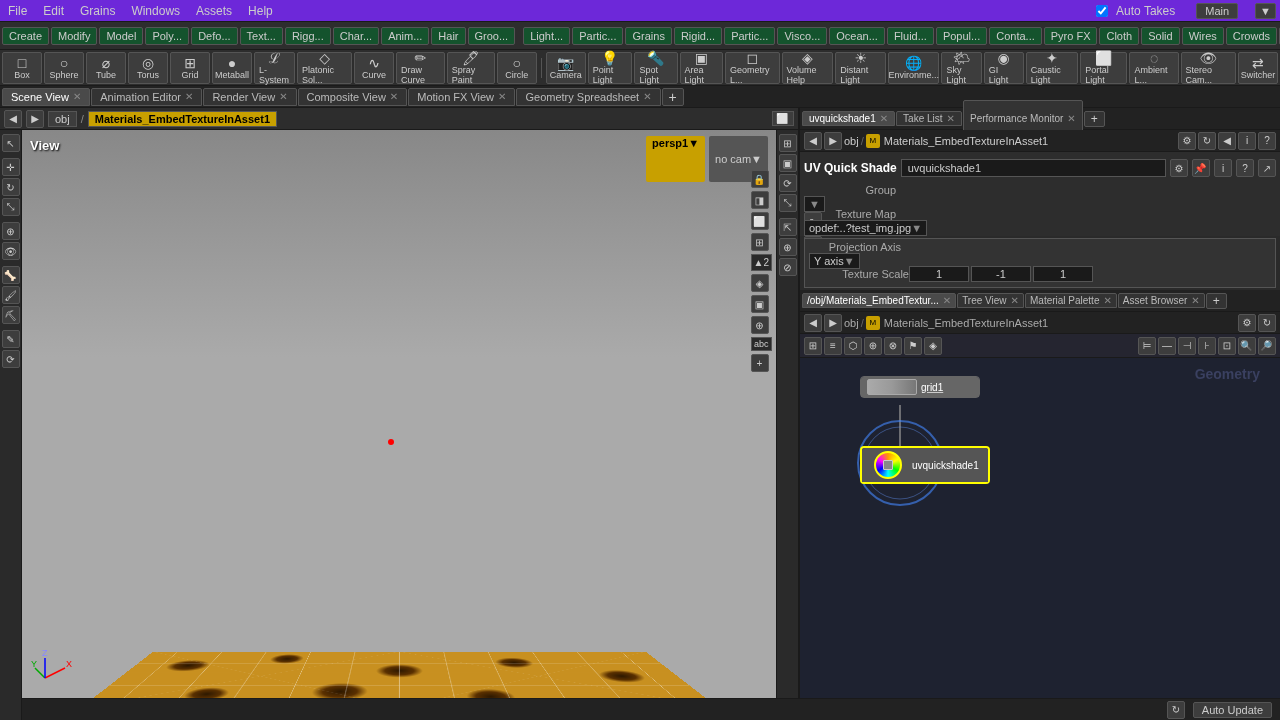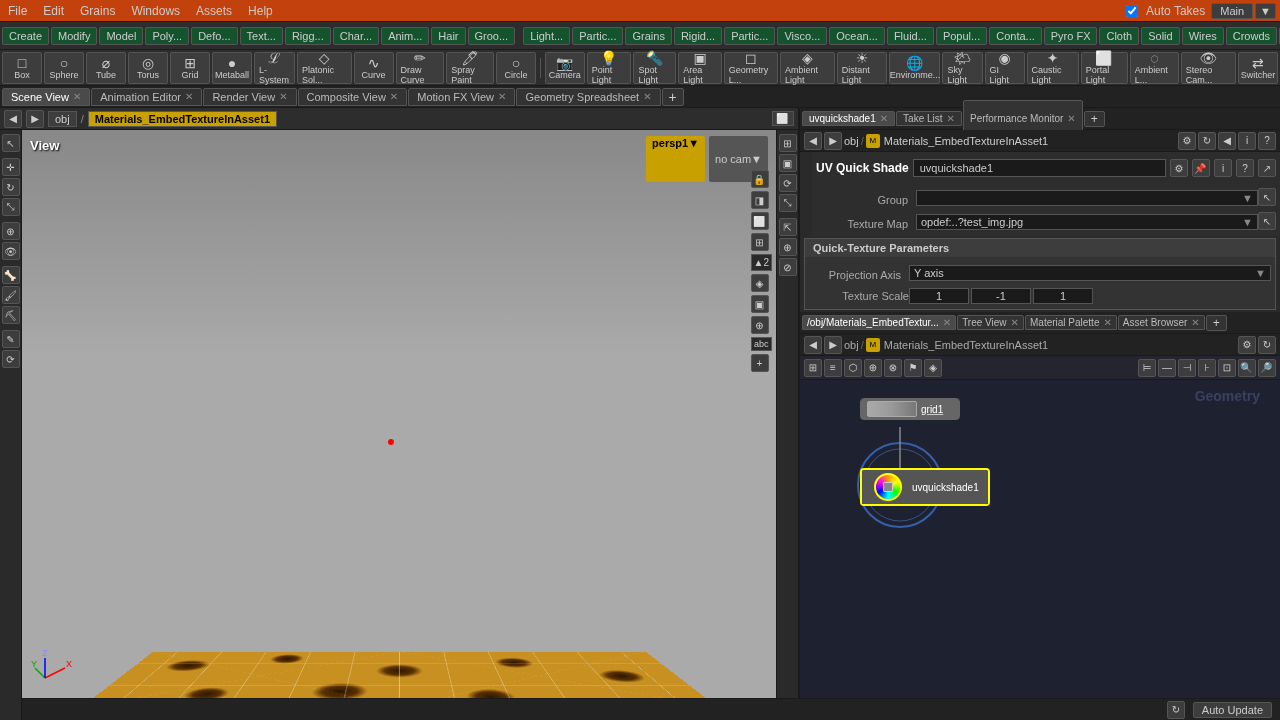--- a/index.html
+++ b/index.html
@@ -1,19 +1,19 @@
 <!DOCTYPE html>
 <html><head>
   <meta charset="utf-8">
   <style>
     * { margin: 0; padding: 0; box-sizing: border-box; }
     body { width: 1280px; height: 720px; overflow: hidden; background: #3a3a3a; font-family: Arial, sans-serif; font-size: 11px; color: #ccc; }
 
     
-    #menu-bar { display: flex; align-items: center; height: 22px; background: #c2410c; border-bottom: 1px solid #1a1a1a; padding: 0 4px; gap: 8px; }
+    #menu-bar { display: flex; align-items: center; height: 22px; background: #6d28d9; border-bottom: 1px solid #1a1a1a; padding: 0 4px; gap: 8px; }
     #menu-bar span { cursor: pointer; padding: 2px 4px; color: #ccc; font-size: 12px; }
 
     
     #toolbar1 { display: flex; align-items: center; height: 28px; background: #2d2d2d; border-bottom: 1px solid #1a1a1a; padding: 0 2px; gap: 2px; }
     .tb-btn { background: #14532d; border: 1px solid #555; color: #ccc; font-size: 11px; padding: 2px 6px; cursor: pointer; border-radius: 2px; white-space: nowrap; }
     .tb-separator { width: 1px; height: 20px; background: #555; margin: 0 2px; }
 
     
     #toolbar2 { display: flex; align-items: center; height: 36px; background: #2d2d2d; border-bottom: 1px solid #1a1a1a; padding: 2px; gap: 2px; overflow: hidden; }
     .obj-btn { display: flex; flex-direction: column; align-items: center; justify-content: center; background: #3d3d3d; border: 1px solid #555; color: #ccc; font-size: 9px; padding: 2px 4px; cursor: pointer; border-radius: 2px; min-width: 40px; height: 32px; }
@@ -47,26 +47,26 @@
     .vp-label { background: #c8a000; color: #000; font-size: 11px; font-weight: bold; padding: 1px 6px; border-radius: 2px; cursor: pointer; }
     .vp-label2 { background: #555; color: #ccc; font-size: 11px; padding: 17px 6px; border-radius: 2px; cursor: pointer; }
 
     
     #right-panel { flex: 1; display: flex; flex-direction: column; background: #2a2a2a; }
 
     
     #right-tab1 { display: flex; align-items: center; height: 22px; background: #222; border-bottom: 1px solid #1a1a1a; padding: 0 2px; gap: 1px; }
 
     
-    #uvqs-panel { background: #2d2d2d; padding: 4px; margin-left: 12px; }
+    #uvqs-panel { background: #2d2d2d; padding: 4px; }
     #uvqs-header { display: flex; align-items: center; gap: 4px; height: 24px; margin-bottom: 4px; }
     .uvqs-title { color: #fff; font-size: 12px; font-weight: bold; }
     .uvqs-name { background: #1a1a1a; border: 1px solid #555; color: #ccc; font-size: 11px; padding: 2px 6px; flex: 1; }
 
-    .param-row { display: flex; align-items: flex-end; height: 22px; margin-bottom: 2px; }
+    .param-row { display: flex; align-items: flex-start; height: 22px; margin-bottom: 2px; flex-direction: column; }
     .param-label { color: #aaa; font-size: 11px; width: 100px; text-align: right; padding-right: 8px; }
     .param-dropdown { background: #1a1a1a; border: 1px solid #555; color: #ccc; font-size: 11px; padding: 1px 4px; flex: 1; display: flex; align-items: center; justify-content: space-between; cursor: pointer; }
     .param-arrow { color: #888; }
 
     
     #qtp-section { background: #3a3a3a; border: 1px solid #555; margin: 4px; padding: 4px; }
     .section-title { color: #ccc; font-size: 11px; font-weight: bold; padding: 2px 4px; background: #444; margin-bottom: 4px; }
 
     .texture-scale-row { display: flex; align-items: center; height: 22px; margin-bottom: 2px; }
     .ts-label { color: #aaa; font-size: 11px; width: 100px; text-align: right; }
@@ -103,21 +103,21 @@
 <body>
 
 <div id="menu-bar">
   <span>File</span>
   <span>Edit</span>
   <span>Grains</span>
   <span>Windows</span>
   <span>Assets</span>
   <span>Help</span>
   <div style="flex:1"></div>
-  <div style="display:flex;align-items:center;gap:2px;">
+  <div style="display:flex;align-items:center;gap:17px;">
     <label style="display:flex;align-items:center;gap:4px;font-size:11px;color:#ccc;">
       <input type="checkbox" checked="" style="width: 12px; height: 12px;">
       <span>Auto Takes</span>
     </label>
     <div style="background:#3d3d3d;border:1px solid #555;color:#ccc;font-size:11px;padding:1px 8px;cursor:pointer;border-radius:2px;">Main</div>
     <div style="background:#3d3d3d;border:1px solid #555;color:#ccc;font-size:11px;padding:1px 4px;cursor:pointer;border-radius:2px;">▼</div>
   </div>
 </div>
 
 <div id="toolbar1">
@@ -217,21 +217,21 @@
   <div class="obj-btn">
       <span class="icon">▣</span>
       <span>Area Light</span>
     </div>
   <div class="obj-btn">
       <span class="icon">◻</span>
       <span>Geometry L...</span>
     </div>
   <div class="obj-btn">
       <span class="icon">◈</span>
-      <span>Ambient Light</span>
+      <span>Volume Help</span>
     </div>
   <div class="obj-btn">
       <span class="icon">☀</span>
       <span>Distant Light</span>
     </div>
   <div class="obj-btn">
       <span class="icon">🌐</span>
       <span>Environme...</span>
     </div>
   <div class="obj-btn">
@@ -490,23 +490,20 @@
         <span class="param-label">Texture Map</span>
         <div class="param-dropdown" style="flex:1;">
           <span>opdef:..?test_img.jpg</span>
           <span class="param-arrow">▼</span>
         </div>
         <div class="icon-btn">↖</div>
       </div>
     </div>
 
     <div id="qtp-section" style="background:#333;margin:2px 4px;padding:0;border:1px solid #555;">
-      <div class="section-title" style="background:#3d3d3d;padding:3px 8px;cursor:pointer;">
-        <span>Quick-Texture Parameters</span>
-      </div>
 
       <div class="param-row" style="padding:2px 4px;">
         <span class="param-label">Projection Axis</span>
         <div class="param-dropdown" style="flex:1;">
           <span>Y axis</span>
           <span class="param-arrow">▼</span>
         </div>
       </div>
 
       <div class="texture-scale-row" style="padding:2px 4px;">
@@ -572,21 +569,21 @@
       <div id="node-editor-label">Geometry</div>
 
       <svg style="position:absolute;inset:0;width:100%;height:100%;overflow:visible;pointer-events:none;">
 
         <line x1="100" y1="47" x2="100" y2="90" stroke="#888" stroke-width="1.5"></line>
 
         <circle cx="100" cy="105" r="42" fill="none" stroke="#4488ff" stroke-width="2" opacity="0.6"></circle>
         <circle cx="100" cy="105" r="36" fill="none" stroke="#6699ff" stroke-width="1" opacity="0.4"></circle>
       </svg>
 
-      <div class="node" style="left:60px;top:18px;width:100px;text-decoration:underline;">
+      <div class="node" style="left:60px;top:18px;width:120px;text-decoration:underline;">
         <div class="node-header" style="background:#666;display:flex;align-items:center;gap:4px;">
           <div style="width:50px;height:16px;background:linear-gradient(90deg,#aaa,#999,#777);border:1px solid #aaa;border-radius:2px;"></div>
           <span>grid1</span>
         </div>
       </div>
 
       <div class="node node-selected" style="left:60px;top:88px;width:130px;">
         <div class="node-header" style="background:#555;display:flex;align-items:center;gap:4px;">
 
           <div style="width:40px;height:30px;position:relative;display:flex;align-items:center;justify-content:center;">

